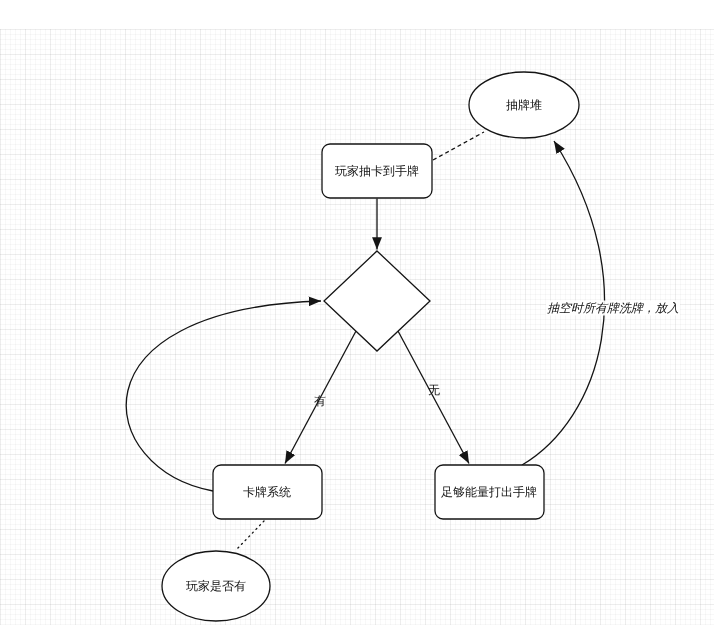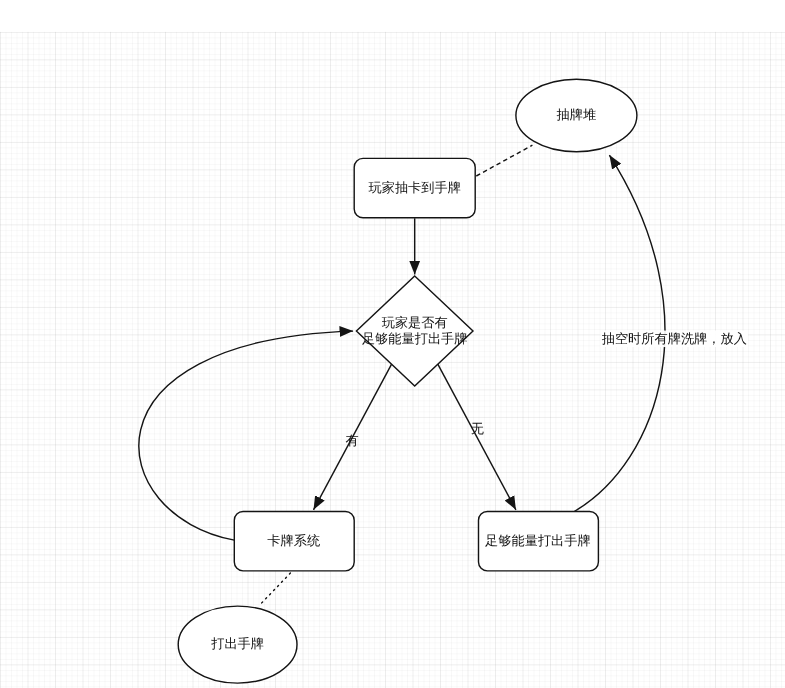--- a/index.html
+++ b/index.html
@@ -43,20 +43,21 @@
     transform: translate(-50%, -50%);
     font-size: 12px;
     line-height: 15px;
     color: #121212;
     white-space: nowrap;
     text-align: center;
   }
   .edge-label-bg {
     background: rgba(255,255,255,0.92);
     padding: 0 1px;
+    font-style: italic;
   }
 </style>
 </head>
 <body>
 
 <div class="canvas">
 
   <svg class="flowchart" width="714" height="625" viewBox="0 0 714 625">
     <defs>
       <marker id="arrow" viewBox="0 0 10 10" refX="9.5" refY="5" markerWidth="10" markerHeight="10" orient="auto">
@@ -88,30 +89,26 @@
 
     <rect class="node-shape" x="435" y="436" width="109" height="54" rx="8" ry="8"></rect>
 
     <ellipse class="node-shape" cx="216" cy="557" rx="54" ry="35"></ellipse>
   </svg>
 
   <div class="label" style="left:524px; top:76px;">抽牌堆</div>
 
   <div class="label" style="left:377px; top:142px;text-align:center;">玩家抽卡到手牌</div>
 
-  <div class="label" style="left:377px; top:272px;">
-    <div>玩家是否有</div>
-    <div>足够能量打出手牌</div>
-  </div>
 
   <div class="label" style="left:267px; top:463px;">卡牌系统</div>
 
   <div class="label" style="left:489px; top:463px;">足够能量打出手牌</div>
 
-  <div class="label" style="left:216px; top:557px;">打出手牌</div>
+  <div class="label" style="left:216px; top:557px;">玩家是否有</div>
 
   <div class="label" style="left:320px; top:372px;">有</div>
 
   <div class="label" style="left:434px; top:361px;">无</div>
 
   <div class="label edge-label-bg" style="left:613px; top:279px;">抽空时所有牌洗牌，放入</div>
 
 </div>
 
 </body></html>

